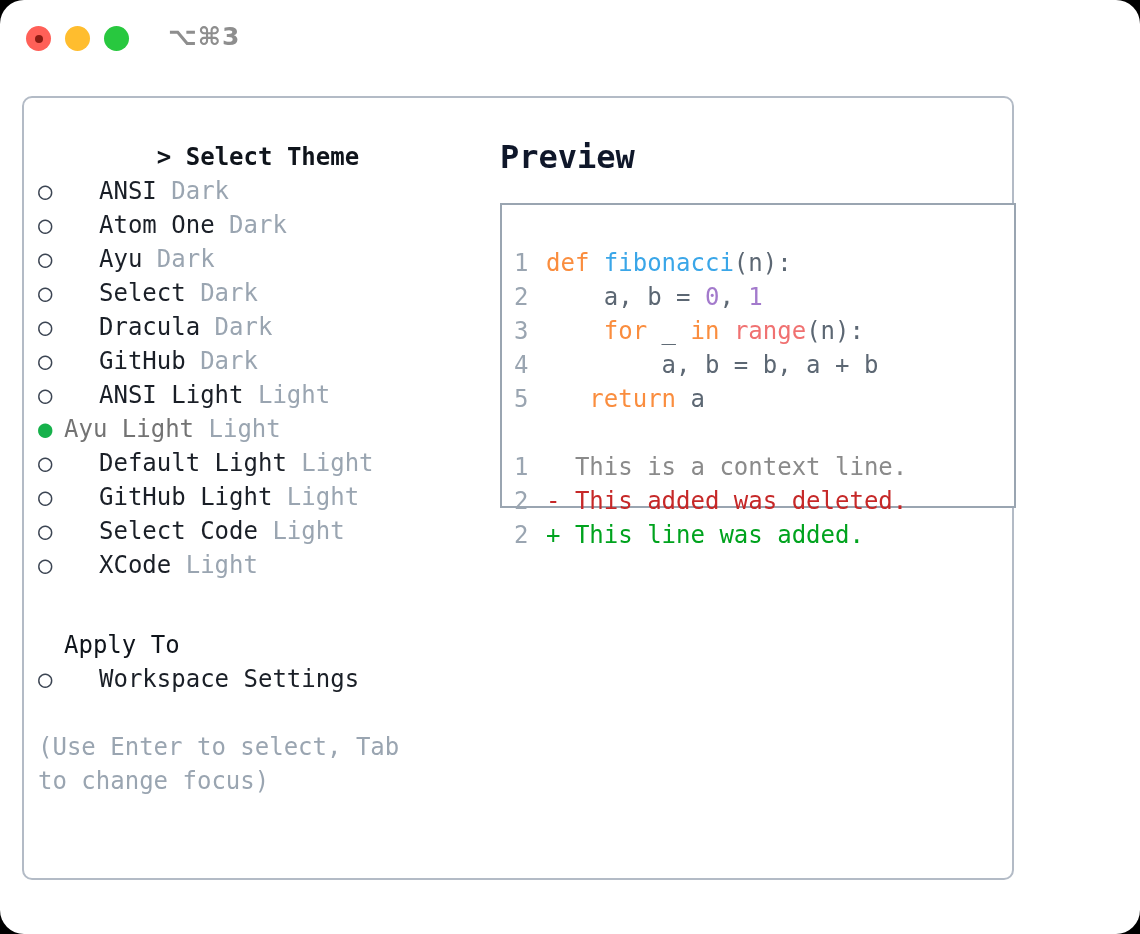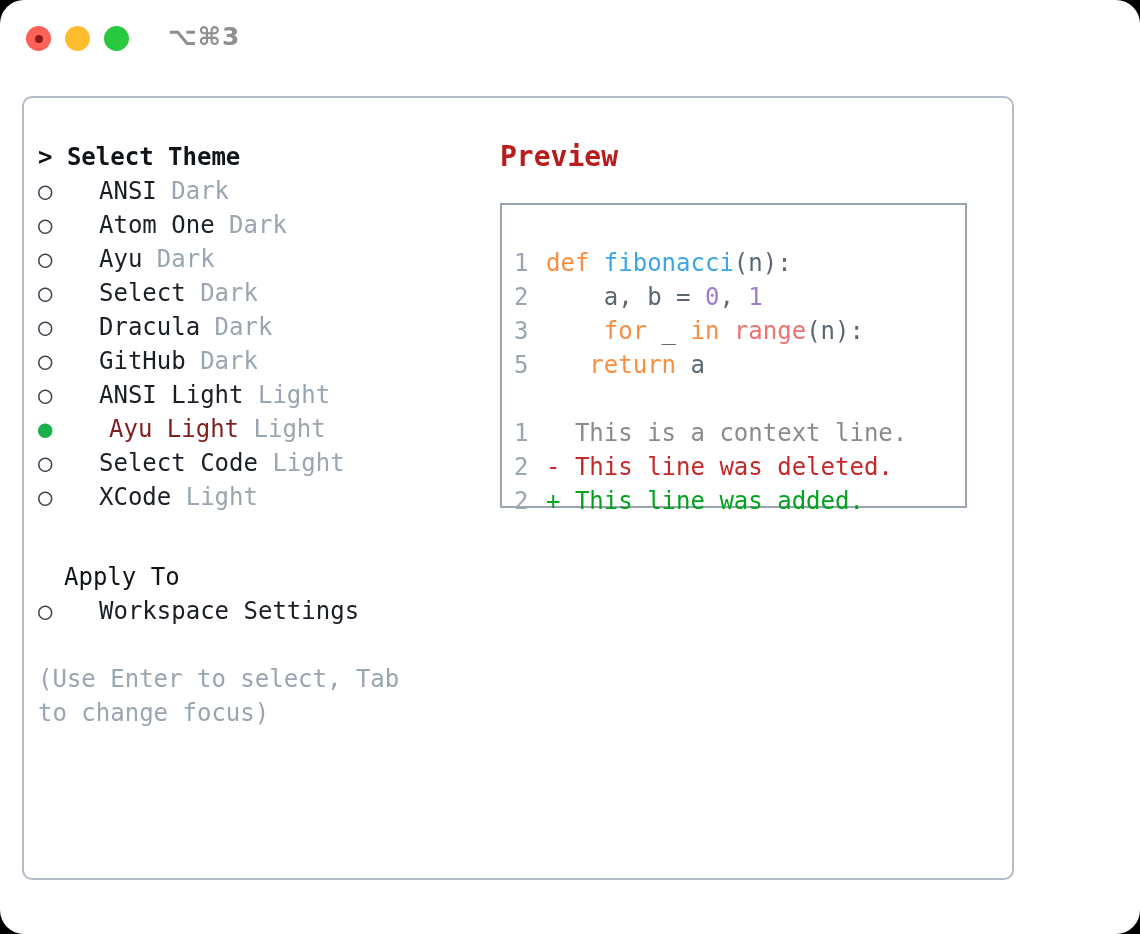--- a/index.html
+++ b/index.html
@@ -97,32 +97,33 @@
     height: 34px;
     line-height: 34px;
     font-size: 24px;
     white-space: pre;
     display: block;
   }
 
   .header-row {
     font-weight: bold;
     color: #0f141b;
+    text-align: center;
   }
   .caret { color: #0f141b; font-weight: bold; }
 
   .bullet {
     display: inline-block;
     width: 26px;
     color: #3b4452;
   }
   .bullet-on { color: #16b14b; }
 
   .theme-name { color: #1a1f27; margin-left: 35px; }
-  .theme-name-sel { color: #7f1d1d; margin-left: 45px; }
+  .theme-name-sel { color: #737373; }
   .variant { color: #9aa5b1; }
 
   .section-label {
     color: #0f141b;
     padding-left: 26px;
   }
 
   .spacer-lg { height: 46px; }
   .spacer-md { height: 34px; }
 
@@ -136,31 +137,31 @@
   }
 
   
   .right-col {
     position: absolute;
     left: 476px;
     top: 42px;
     width: 500px;
   }
   .preview-title {
-    font-size: 28px;
+    font-size: 32px;
     line-height: 34px;
     font-weight: bold;
-    color: #b91c1c;
+    color: #0f172a;
     white-space: pre;
   }
   .preview-box {
     position: absolute;
     left: 0;
     top: 63px;
-    width: 467px;
+    width: 516px;
     height: 305px;
     border: 2px solid #9aa5b1;
     box-sizing: border-box;
     background: #ffffff;
   }
   .code-area {
     position: absolute;
     left: 12px;
     top: 41px;
     right: 8px;
@@ -216,20 +217,22 @@
 
       <div>
         <div class="row"><span class="bullet">○</span><span class="theme-name">ANSI</span><span> </span><span class="variant">Dark</span></div>
         <div class="row"><span class="bullet">○</span><span class="theme-name">Atom One</span><span> </span><span class="variant">Dark</span></div>
         <div class="row"><span class="bullet">○</span><span class="theme-name">Ayu</span><span> </span><span class="variant">Dark</span></div>
         <div class="row"><span class="bullet">○</span><span class="theme-name">Select</span><span> </span><span class="variant">Dark</span></div>
         <div class="row"><span class="bullet">○</span><span class="theme-name">Dracula</span><span> </span><span class="variant">Dark</span></div>
         <div class="row"><span class="bullet">○</span><span class="theme-name">GitHub</span><span> </span><span class="variant">Dark</span></div>
         <div class="row"><span class="bullet">○</span><span class="theme-name">ANSI Light</span><span> </span><span class="variant">Light</span></div>
         <div class="row"><span class="bullet bullet-on">●</span><span class="theme-name-sel">Ayu Light</span><span> </span><span class="variant">Light</span></div>
+        <div class="row"><span class="bullet">○</span><span class="theme-name">Default Light</span><span> </span><span class="variant">Light</span></div>
+        <div class="row"><span class="bullet">○</span><span class="theme-name">GitHub Light</span><span> </span><span class="variant">Light</span></div>
         <div class="row"><span class="bullet">○</span><span class="theme-name">Select Code</span><span> </span><span class="variant">Light</span></div>
         <div class="row"><span class="bullet">○</span><span class="theme-name">XCode</span><span> </span><span class="variant">Light</span></div>
       </div>
 
       <div class="spacer-lg"></div>
 
       <div class="row section-label">Apply To</div>
 
       <div>
         <div class="row"><span class="bullet">○</span><span class="theme-name">Workspace Settings</span></div>
@@ -245,28 +248,29 @@
 
       <div class="preview-box">
         <div class="code-area">
 
           <div class="code-line"><span class="lineno">1</span><span class="tok-kw">def</span><span class="tok-pl"> </span><span class="tok-fn">fibonacci</span><span class="tok-pl">(n):</span></div>
 
           <div class="code-line"><span class="lineno">2</span><span class="tok-pl">    a, b = </span><span class="tok-num">0</span><span class="tok-pl">, </span><span class="tok-num">1</span></div>
 
           <div class="code-line"><span class="lineno">3</span><span class="tok-pl">    </span><span class="tok-kw">for</span><span class="tok-pl"> _ </span><span class="tok-kw">in</span><span class="tok-pl"> </span><span class="tok-bi">range</span><span class="tok-pl">(n):</span></div>
 
+          <div class="code-line"><span class="lineno">4</span><span class="tok-pl">        a, b = b, a + b</span></div>
 
           <div class="code-line"><span class="lineno">5</span><span class="tok-pl">   </span><span class="tok-kw">return</span><span class="tok-pl"> a</span></div>
 
           <div class="gap-line"></div>
 
           <div class="code-line"><span class="diff-lineno">1</span><span class="diff-ctx">  </span><span class="diff-ctx">This is a context line.</span></div>
 
-          <div class="code-line"><span class="diff-lineno">2</span><span class="diff-del">- </span><span class="diff-del">This line was deleted.</span></div>
+          <div class="code-line"><span class="diff-lineno">2</span><span class="diff-del">- </span><span class="diff-del">This added was deleted.</span></div>
 
           <div class="code-line"><span class="diff-lineno">2</span><span class="diff-add">+ </span><span class="diff-add">This line was added.</span></div>
 
         </div>
       </div>
     </div>
 
   </div>
 </div>
 

